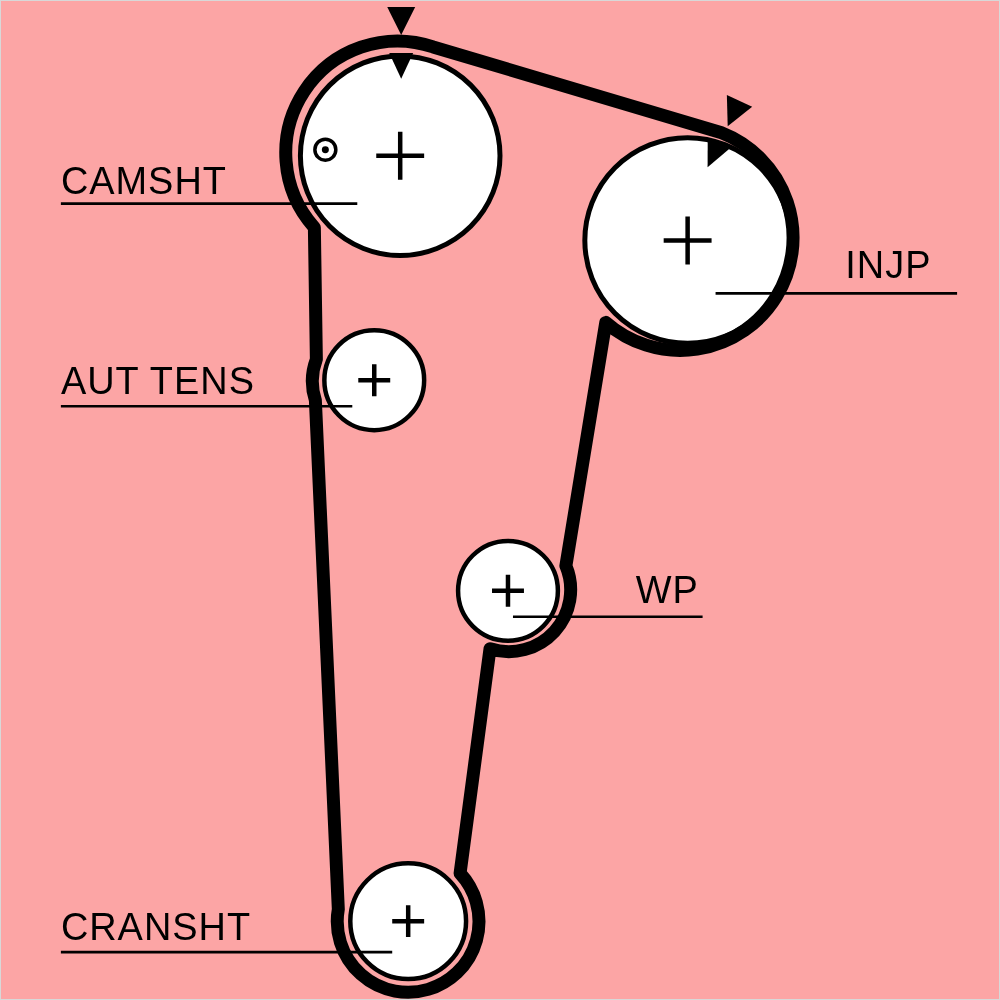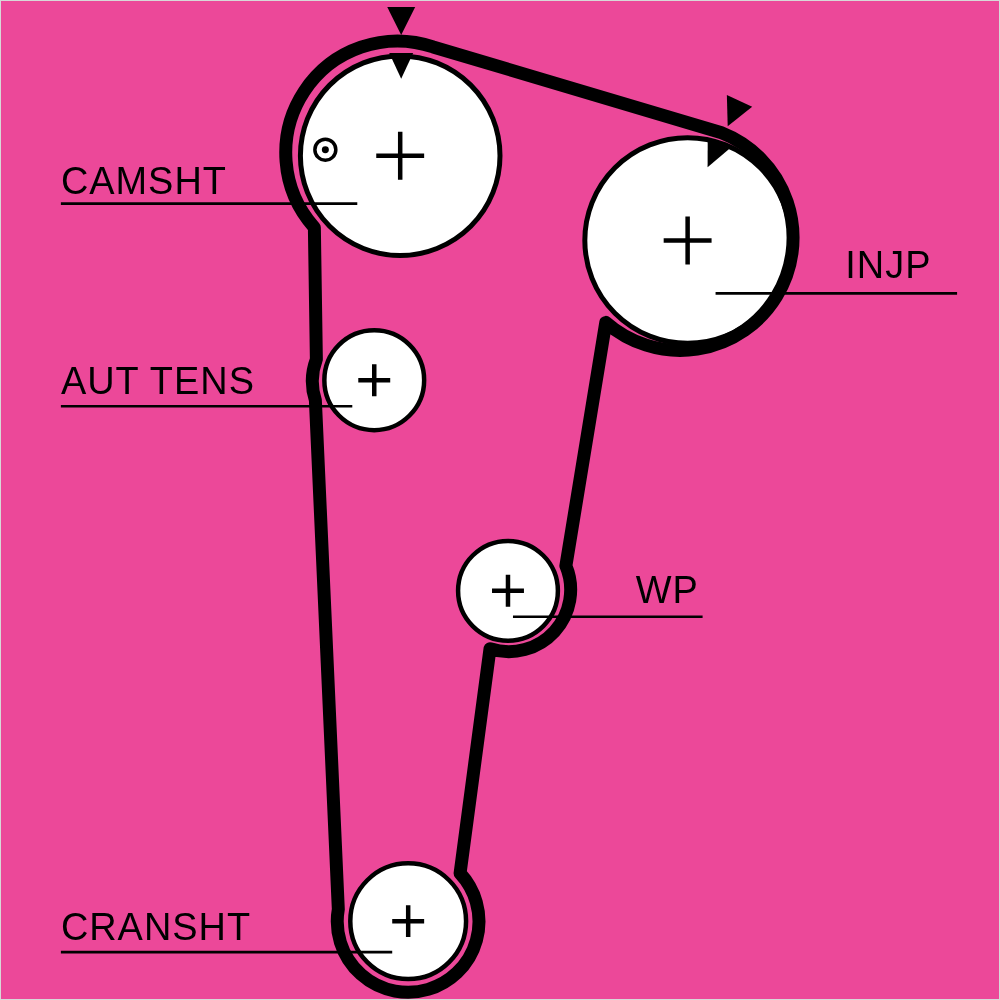--- a/index.html
+++ b/index.html
@@ -5,21 +5,21 @@
   html, body {
     margin: 0;
     padding: 0;
     background: #ffffff;
     font-family: "Liberation Sans", sans-serif;
   }
   .canvas {
     position: relative;
     width: 998px;
     height: 998px;
-    background: #ec4899;
+    background: #fca5a5;
     border: 1px solid #d8d8d8;
     overflow: hidden;
   }
   svg { display: block; }
   .belt {
     fill: none;
     stroke: #000000;
     stroke-width: 13;
     stroke-linejoin: round;
     stroke-linecap: round;

